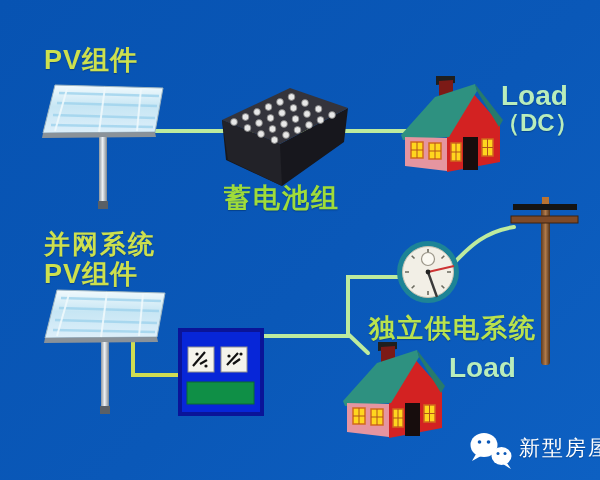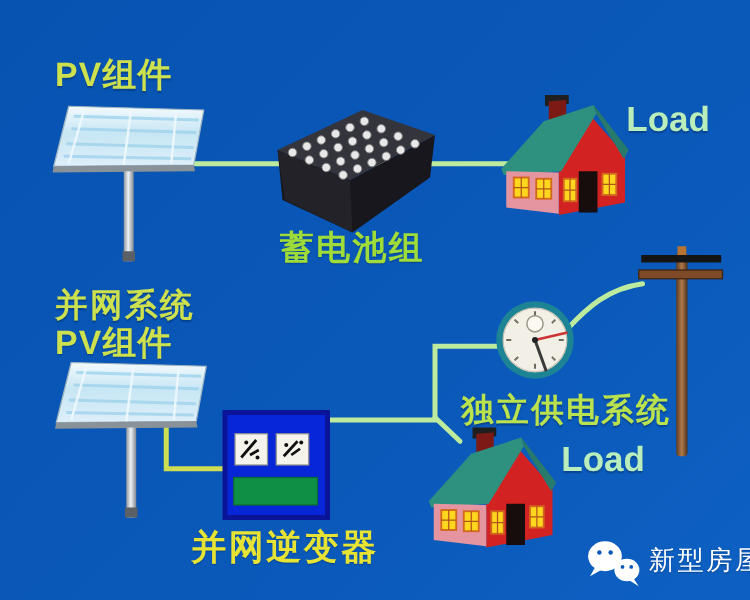--- a/index.html
+++ b/index.html
@@ -174,24 +174,24 @@
       <circle cx="498" cy="453.5" r="1.5" fill="#0a57b7"></circle>
       <circle cx="505" cy="453.5" r="1.5" fill="#0a57b7"></circle>
     </g>
   </svg>
 
   <div class="lbl" style="left:44px;top:42px;font-size:27px;color:#cde04e;letter-spacing:1px;">PV组件</div>
 
   <div class="lbl zh" style="left:224px;top:180px;font-size:27px;color:#9fdc3a;">蓄电池组</div>
 
   <div class="lbl" style="left:501px;top:80px;font-size:28px;color:#b9edbb;">Load</div>
+  <div class="lbl" style="left:496px;top:107px;font-size:24px;color:#b9edbb;">（DC）</div>
 
   <div class="lbl zh" style="left:16px;top:227px;font-size:26px;color:#cde04e;margin-left:28px;">并网系统</div>
   <div class="lbl" style="left:44px;top:256px;font-size:27px;color:#cde04e;letter-spacing:1px;">PV组件</div>
 
-  <div class="lbl zh" style="left:153px;top:419px;font-size:28px;color:#e6e335;">并网逆变器</div>
 
   <div class="lbl zh" style="left:369px;top:311px;font-size:26px;color:#b9e24e;">独立供电系统</div>
 
   <div class="lbl" style="left:449px;top:352px;font-size:28px;color:#b9edbb;">Load</div>
 
   <div class="lbl zh" style="left:519px;top:434px;font-size:21px;color:#ffffff;font-weight:normal;">新型房屋</div>
 </div>
 
 </body></html>

